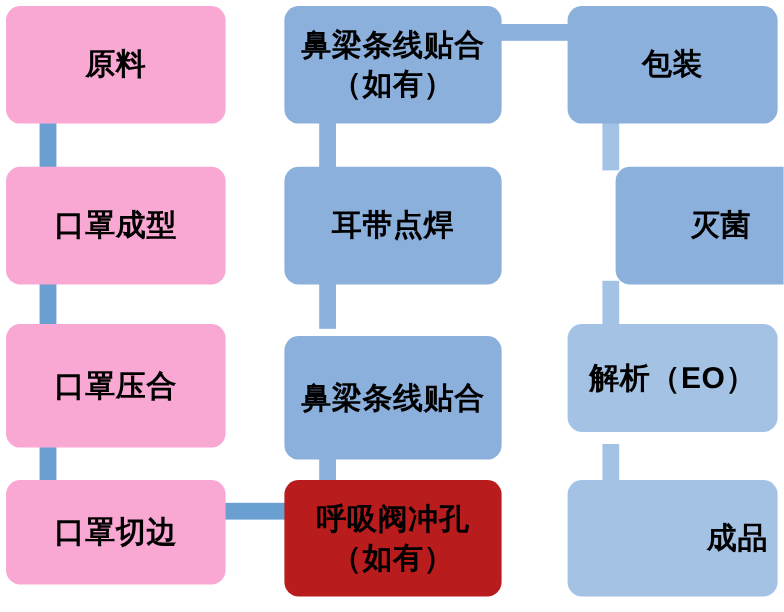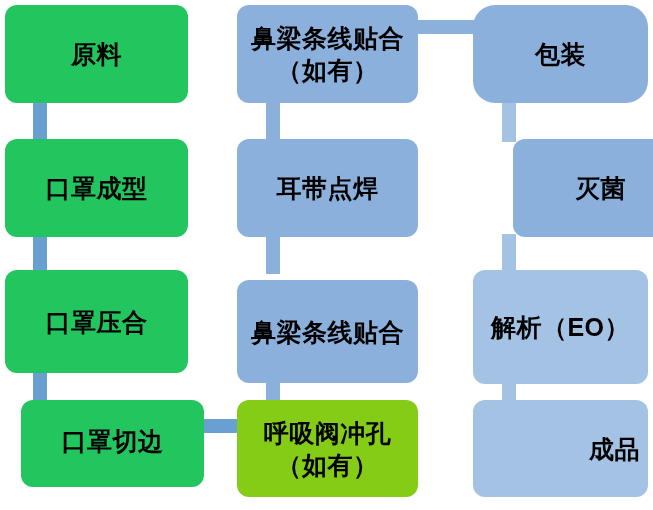--- a/index.html
+++ b/index.html
@@ -21,21 +21,21 @@
     box-sizing:border-box;
     color:#000000;
     font-weight:bold;
     font-size:25px;
     line-height:1.28;
     letter-spacing:0.5px;
     padding:2px 8px;
   }
   .node .lbl{display:block;width:100%;}
 
-  .tone-dark{background:#22c55e;}
+  .tone-dark{background:#f9a8d4;}
   .tone-mid{background:#8cb0dc;}
   .tone-light{background:#a3c2e4;}
 
   .conn{position:absolute;}
   .conn.v{width:14px;background:#6a9fd2;}
   .conn.v.mid{background:#8cb0dc;}
   .conn.v.light{background:#a3c2e4;}
   .conn.h{height:14px;background:#8cb0dc;}
   .conn.h.dark{background:#6a9fd2;}
 </style>
@@ -62,43 +62,43 @@
 
   <div class="node tone-dark" style="left:5px;top:5px;width:183px;height:98px;">
     <span class="lbl">原料</span>
   </div>
   <div class="node tone-dark" style="left:5px;top:139px;width:183px;height:98px;">
     <span class="lbl">口罩成型</span>
   </div>
   <div class="node tone-dark" style="left:5px;top:270px;width:183px;height:103px;">
     <span class="lbl">口罩压合</span>
   </div>
-  <div class="node tone-dark" style="left:21px;top:400px;width:183px;height:87px;font-family:Liberation Mono, monospace;">
+  <div class="node tone-dark" style="left:5px;top:400px;width:183px;height:87px;">
     <span class="lbl">口罩切边</span>
   </div>
 
   <div class="node tone-mid" style="left:237px;top:5px;width:181px;height:98px;">
     <span class="lbl">鼻梁条线贴合（如有）</span>
   </div>
   <div class="node tone-mid" style="left:237px;top:139px;width:181px;height:98px;text-align:center;">
     <span class="lbl">耳带点焊</span>
   </div>
   <div class="node tone-mid" style="left:237px;top:280px;width:181px;height:103px;">
     <span class="lbl">鼻梁条线贴合</span>
   </div>
-  <div class="node tone-mid" style="left:237px;top:400px;width:181px;height:97px;background:#84cc16;">
+  <div class="node tone-mid" style="left:237px;top:400px;width:181px;height:97px;background:#b91c1c;">
     <span class="lbl">呼吸阀冲孔（如有）</span>
   </div>
 
-  <div class="node tone-mid" style="left:473px;top:5px;width:175px;height:98px;border-radius:22px;">
+  <div class="node tone-mid" style="left:473px;top:5px;width:175px;height:98px;">
     <span class="lbl">包装</span>
   </div>
   <div class="node tone-mid" style="left:473px;top:139px;width:175px;height:98px;margin-left:40px;">
     <span class="lbl">灭菌</span>
   </div>
-  <div class="node tone-light" style="left:473px;top:270px;width:175px;height:114px;">
+  <div class="node tone-light" style="left:473px;top:270px;width:175px;height:90px;">
     <span class="lbl">解析（EO）</span>
   </div>
   <div class="node tone-light" style="left:473px;top:400px;width:175px;height:97px;text-align:right;">
     <span class="lbl">成品</span>
   </div>
 
 </div>
 
 </body></html>

